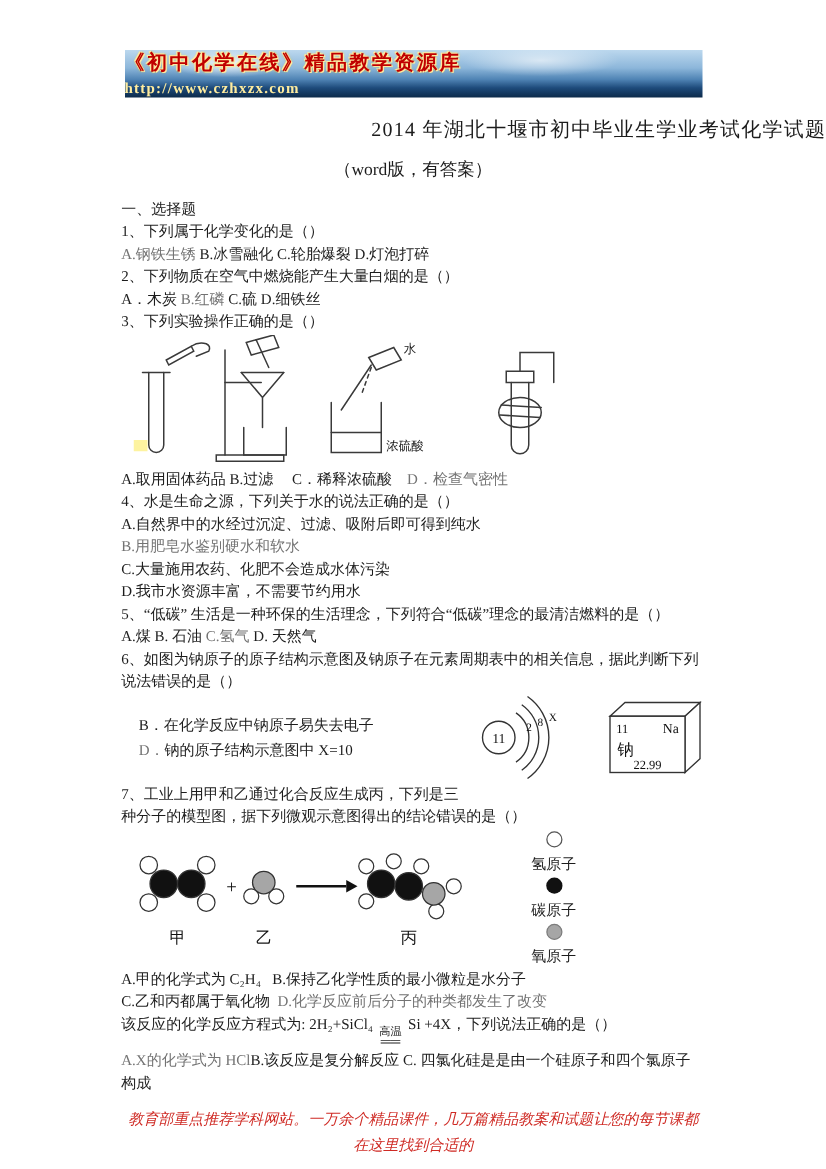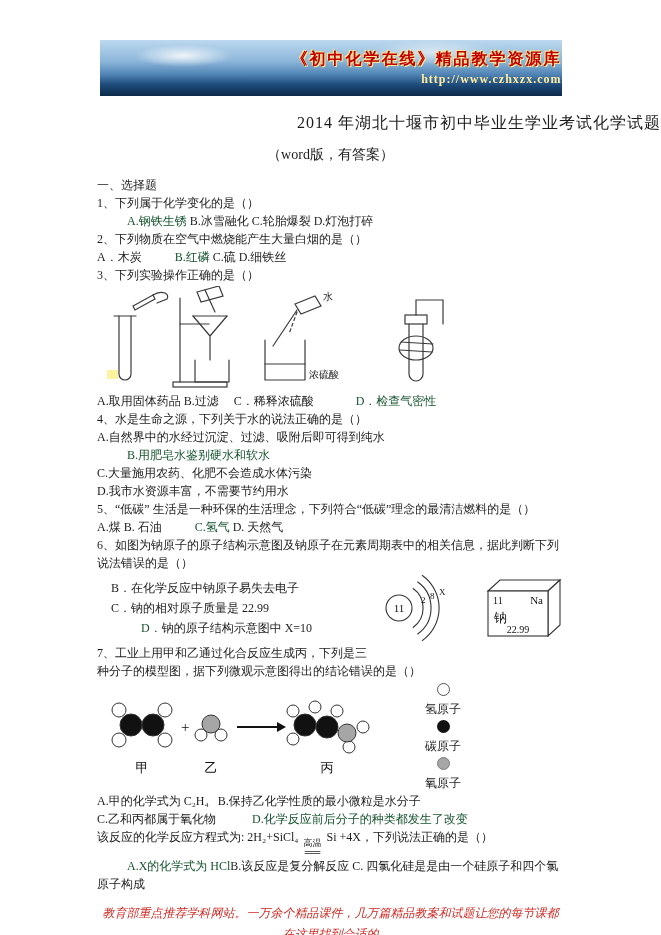--- a/index.html
+++ b/index.html
@@ -1,31 +1,31 @@
 <!DOCTYPE html>
 <html><head>
 <meta charset="utf-8">
 <style>
   html,body{margin:0;padding:0;background:#ffffff;}
   .page{position:relative;width:661px;height:935px;background:#fff;overflow:hidden;
         font-family:"Liberation Serif","DejaVu Serif",serif;color:#1c1c1c;}
-  .banner{margin:40px auto 0;width:462px;height:56px;display:flex;flex-direction:column;
-        align-items:flex-end;justify-content:center;
+  .banner{margin:40px auto 0;width:462px;height:38px;display:flex;flex-direction:column;
+        align-items:flex-start;justify-content:center;
         background:
           radial-gradient(70px 16px at 18% 28%, rgba(255,255,255,.85), transparent 70%),
           radial-gradient(90px 18px at 72% 22%, rgba(255,255,255,.6), transparent 70%),
           linear-gradient(180deg,#bcd8ee 0%,#8cb6da 38%,#4f83b4 62%,#1d4a7a 80%,#0c2a4a 100%);}
   .banner-title{color:#c00000;font-weight:bold;font-size:16px;letter-spacing:2px;
         text-shadow:1px 1px 0 #ffe9a0,-1px -1px 0 #ffe9a0,0 0 2px #ffd700;}
   .banner-url{color:#ffec9e;font-weight:bold;font-size:12px;letter-spacing:1px;margin-top:2px;}
   .doc-title{margin:12px 0 0;text-align:right;font-size:16px;font-weight:normal;letter-spacing:1px;line-height:30px;}
   .doc-subtitle{text-align:center;font-size:14px;line-height:26px;margin-top:4px;}
   .content{padding:8px 97px 0;}
   .line{font-size:12px;line-height:18px;margin:0;white-space:pre-wrap;}
-  .red{color:#14532d;margin-left:30px;}
+  .red{color:#737373;}
   .exp{display:block;margin:2px 0 0 -8px;}
   .q6-row{display:flex;align-items:center;}
   .q6-opts{flex:1 1 auto;}
   .q6-opts .line{line-height:20px;padding-left:14px;}
   .q6-figs{width:196px;display:flex;align-items:center;justify-content:flex-end;gap:8px;}
   .q7-fig{display:flex;align-items:center;gap:16px;margin:3px 0 1px;}
   .legend{display:flex;flex-direction:column;gap:3px;}
   .legend-row{display:flex;align-items:center;gap:6px;font-size:12px;line-height:15px;flex-direction:column;}
   .dot{width:13px;height:13px;border-radius:50%;box-sizing:border-box;}
   .dot.h{background:#fff;border:1px solid #555;}
@@ -101,21 +101,20 @@
     <p class="line">D.我市水资源丰富，不需要节约用水</p>
 
     <p class="line">5、“低碳” 生活是一种环保的生活理念，下列符合“低碳”理念的最清洁燃料的是（）</p>
     <p class="line"><span>A.煤 B. 石油 </span><span class="red">C.氢气</span><span> D. 天然气</span></p>
 
     <p class="line">6、如图为钠原子的原子结构示意图及钠原子在元素周期表中的相关信息，据此判断下列说法错误的是（）</p>
 
     <div class="q6-row">
       <div class="q6-opts">
         <p class="line">B．在化学反应中钠原子易失去电子</p>
-        <p class="line">C．钠的相对原子质量是 22.99</p>
         <p class="line"><span class="red">D．</span><span>钠的原子结构示意图中 X=10</span></p>
       </div>
       <div class="q6-figs">
         <svg width="92" height="72" viewBox="0 0 92 72">
           <g stroke="#333" fill="none" stroke-width="1.1">
             <circle cx="17" cy="36" r="13"></circle>
             <path d="M30.8,16.3 A24,24 0 0 1 30.8,55.7"></path>
             <path d="M35.4,9.8 A32,32 0 0 1 35.4,62.2"></path>
             <path d="M40,3.2 A40,40 0 0 1 40,68.8"></path>
           </g>

